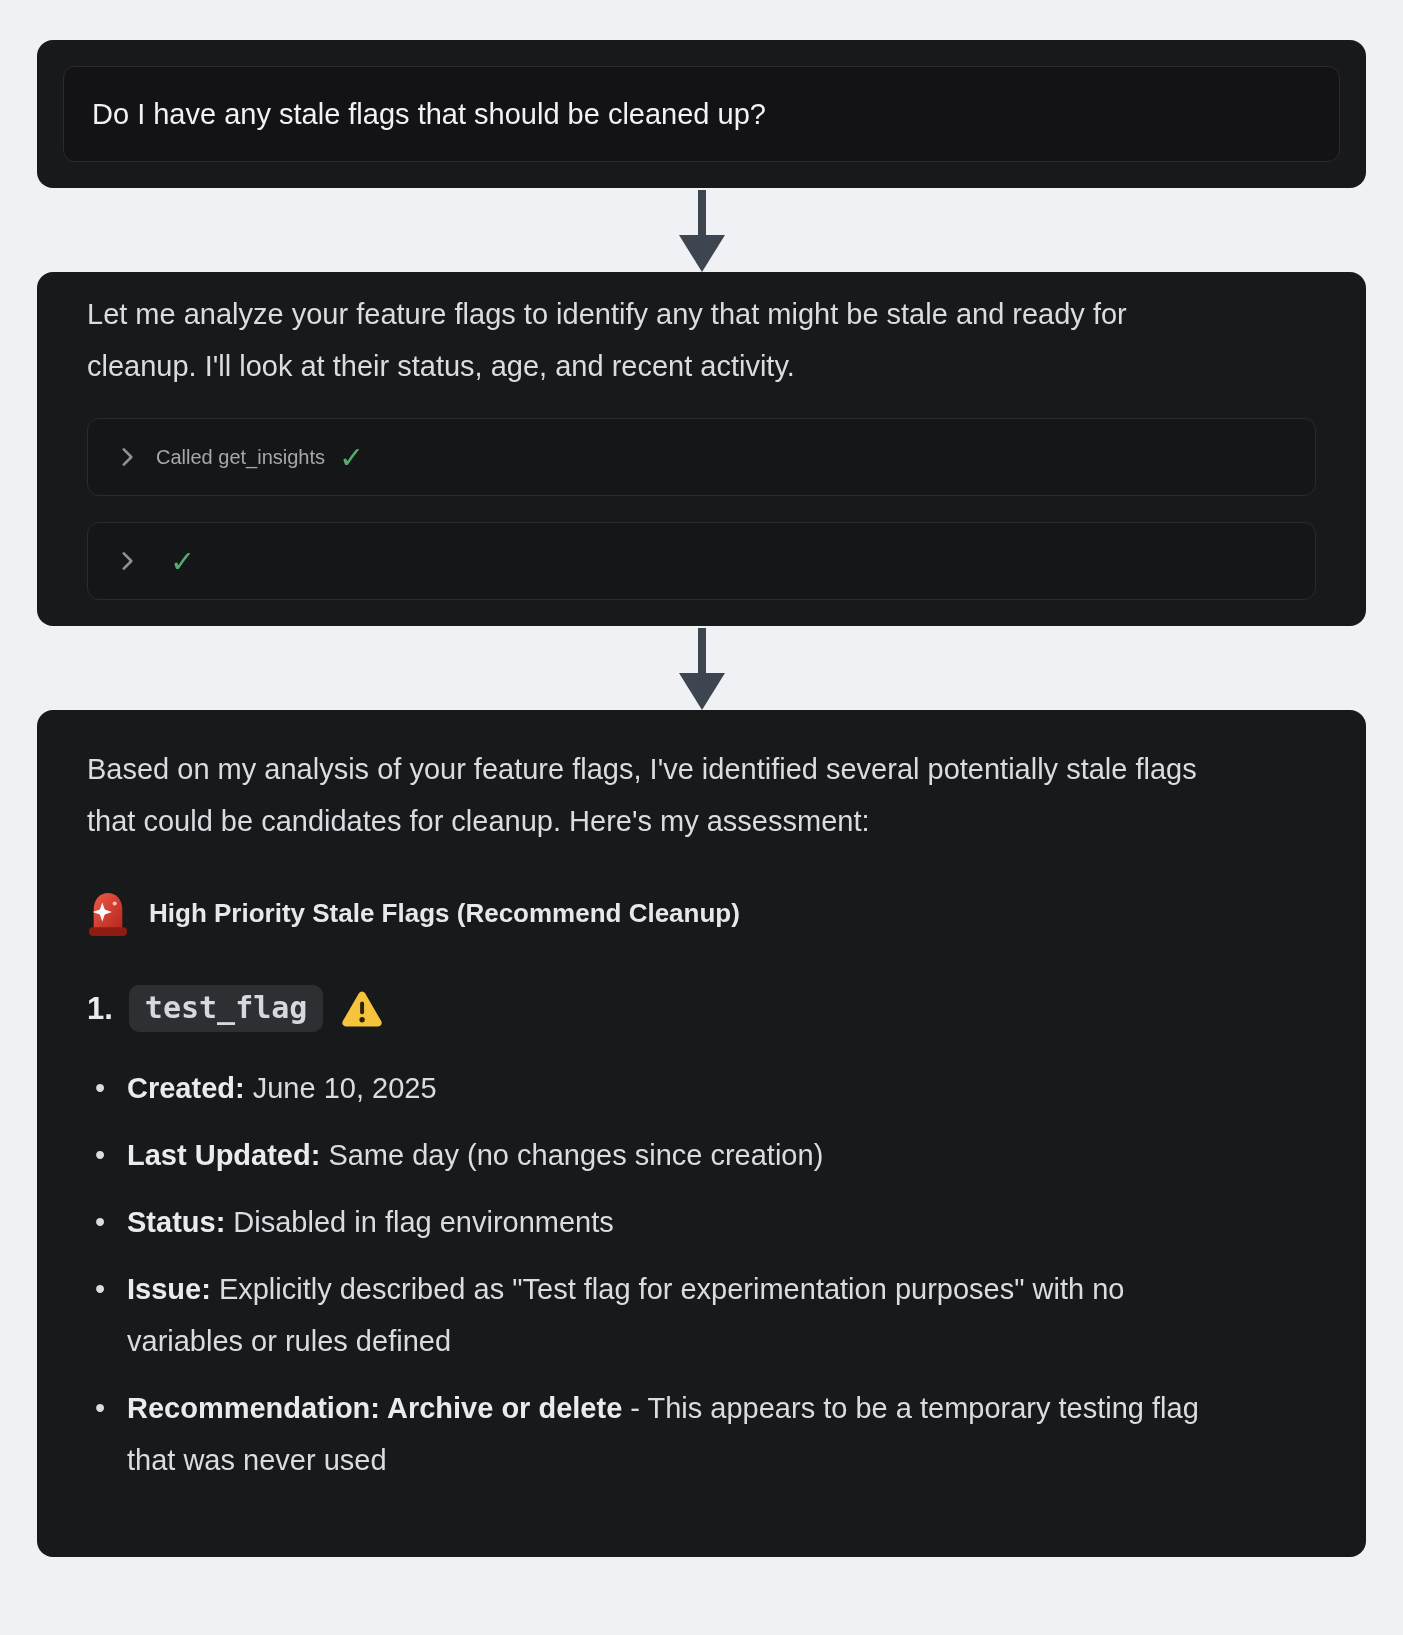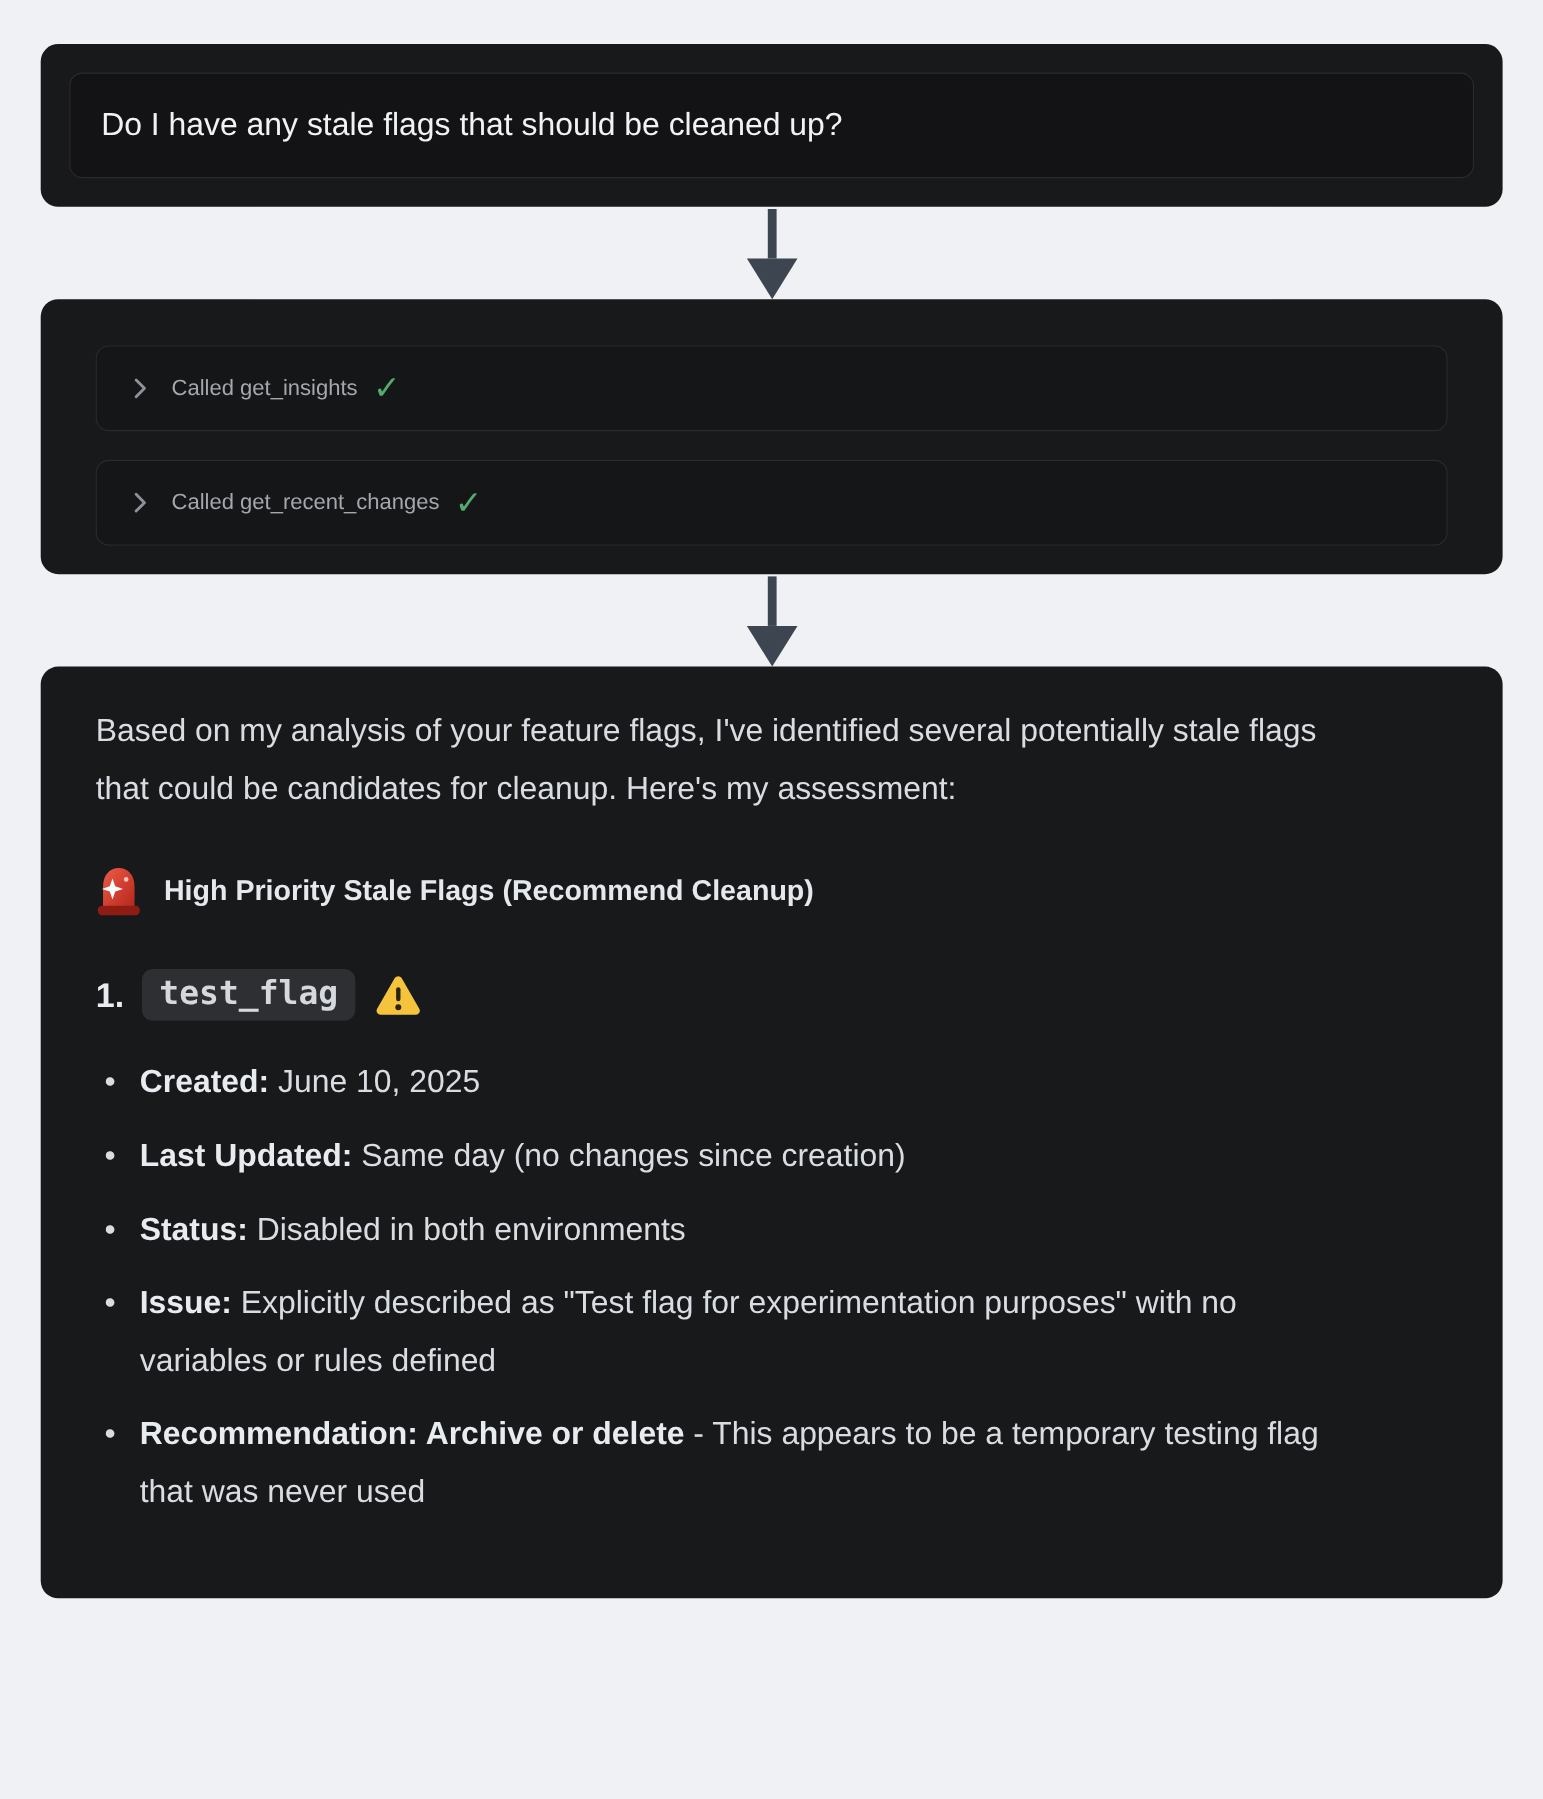--- a/index.html
+++ b/index.html
@@ -127,38 +127,38 @@
       <p>Do I have any stale flags that should be cleaned up?</p>
     </div>
   </section>
 
   <div class="arrow-gap">
     <div class="arrow-stem"></div>
     <div class="arrow-head"></div>
   </div>
 
   <section class="card analysis-card">
+    <p class="intro-text">Let me analyze your feature flags to identify any that might be stale and ready for cleanup. I'll look at their status, age, and recent activity.</p>
 
     <div class="tool-row">
       <span class="tool-chevron">
         <svg width="26" height="26" viewBox="0 0 24 24" fill="none">
           <polyline points="9,5 16,12 9,19" stroke="#8d9298" stroke-width="2.4" stroke-linecap="round" stroke-linejoin="round"></polyline>
         </svg>
       </span>
       <span class="tool-label">Called get_insights</span>
       <span class="tool-check">✓</span>
     </div>
 
     <div class="tool-row">
       <span class="tool-chevron">
         <svg width="26" height="26" viewBox="0 0 24 24" fill="none">
           <polyline points="9,5 16,12 9,19" stroke="#8d9298" stroke-width="2.4" stroke-linecap="round" stroke-linejoin="round"></polyline>
         </svg>
       </span>
-      <span class="tool-label">Called get_recent_changes</span>
       <span class="tool-check">✓</span>
     </div>
   </section>
 
   <div class="arrow-gap">
     <div class="arrow-stem"></div>
     <div class="arrow-head"></div>
   </div>
 
   <section class="card result-card">
@@ -190,19 +190,19 @@
           <path d="M10.28 1.7 L0.9 18 a2.1 2.1 0 0 0 1.82 3.15 h18.56 a2.1 2.1 0 0 0 1.82 -3.15 L13.72 1.7 a2.1 2.1 0 0 0 -3.44 0 Z" fill="#f6c33d"></path>
           <rect x="10.9" y="6.6" width="2.3" height="7.4" rx="1.15" fill="#2c2306"></rect>
           <circle cx="12.05" cy="17.2" r="1.55" fill="#2c2306"></circle>
         </svg>
       </span>
     </div>
 
     <ul class="bullet-list">
       <li><strong>Created:</strong><span> June 10, 2025</span></li>
       <li><strong>Last Updated:</strong><span> Same day (no changes since creation)</span></li>
-      <li><strong>Status:</strong><span> Disabled in both environments</span></li>
+      <li><strong>Status:</strong><span> Disabled in flag environments</span></li>
       <li><strong>Issue:</strong><span> Explicitly described as "Test flag for experimentation purposes" with no variables or rules defined</span></li>
       <li><strong>Recommendation: Archive or delete</strong><span> - This appears to be a temporary testing flag that was never used</span></li>
     </ul>
   </section>
 
 </div>
 
 </body></html>

